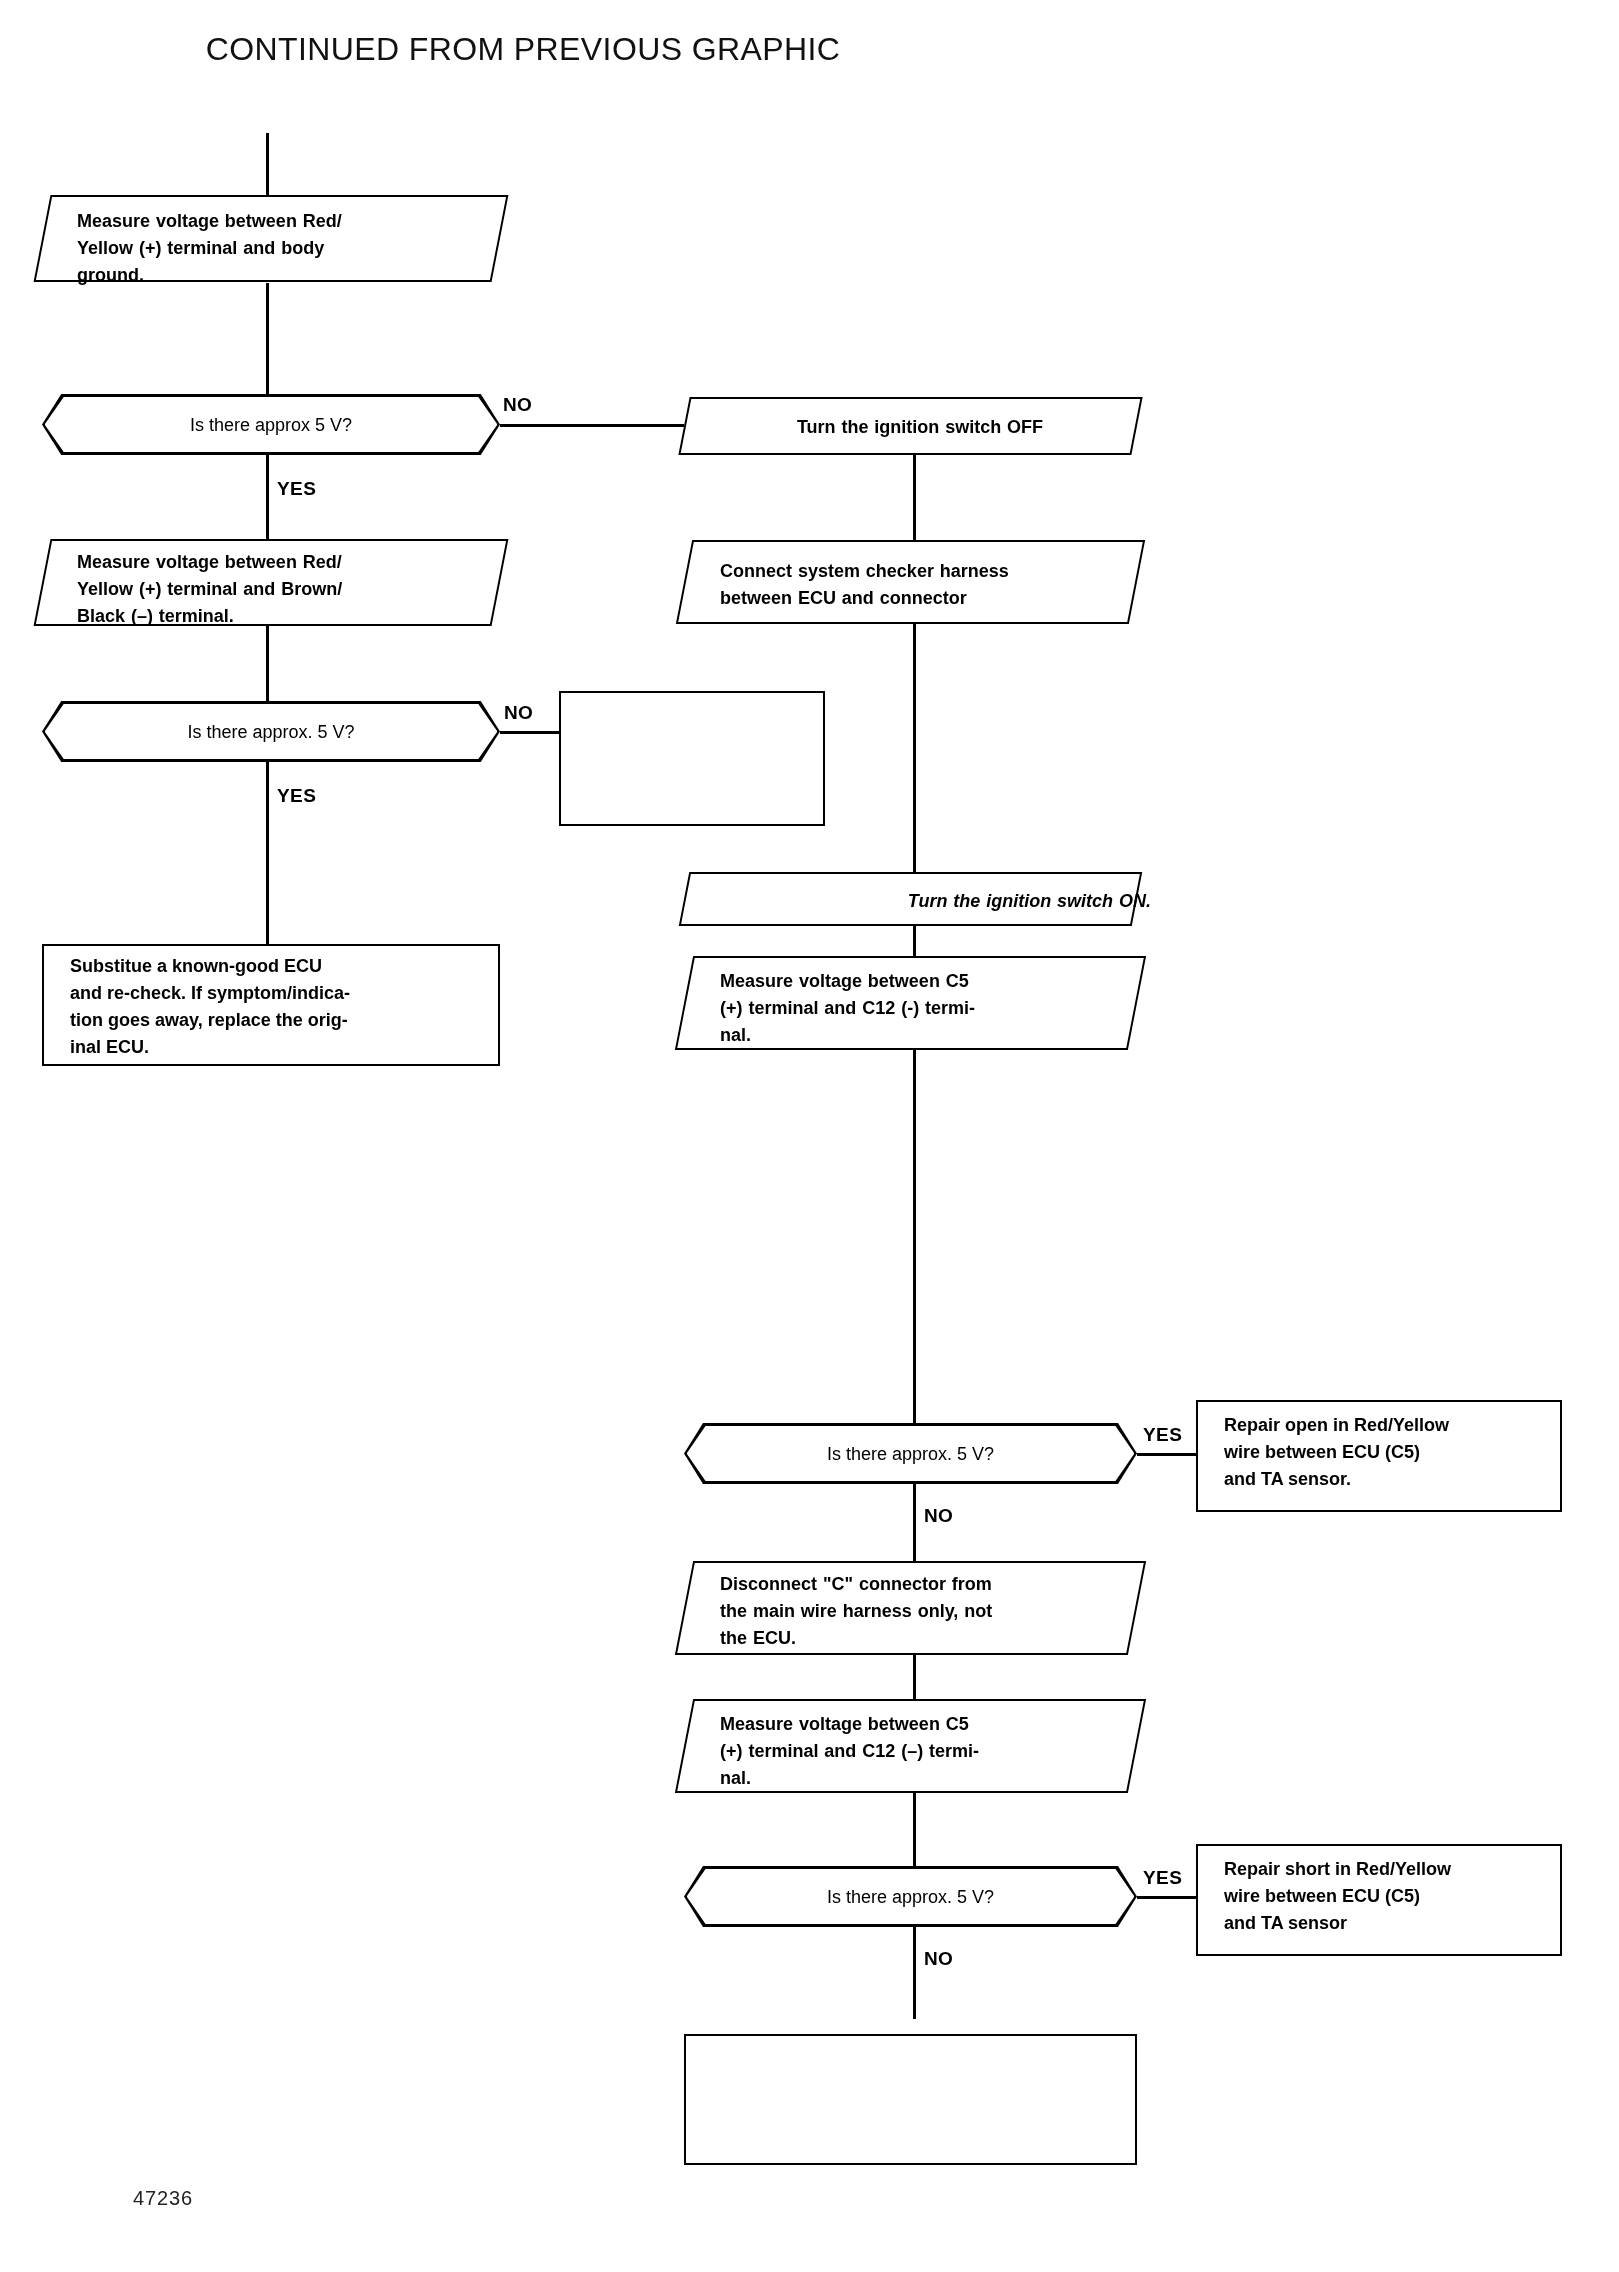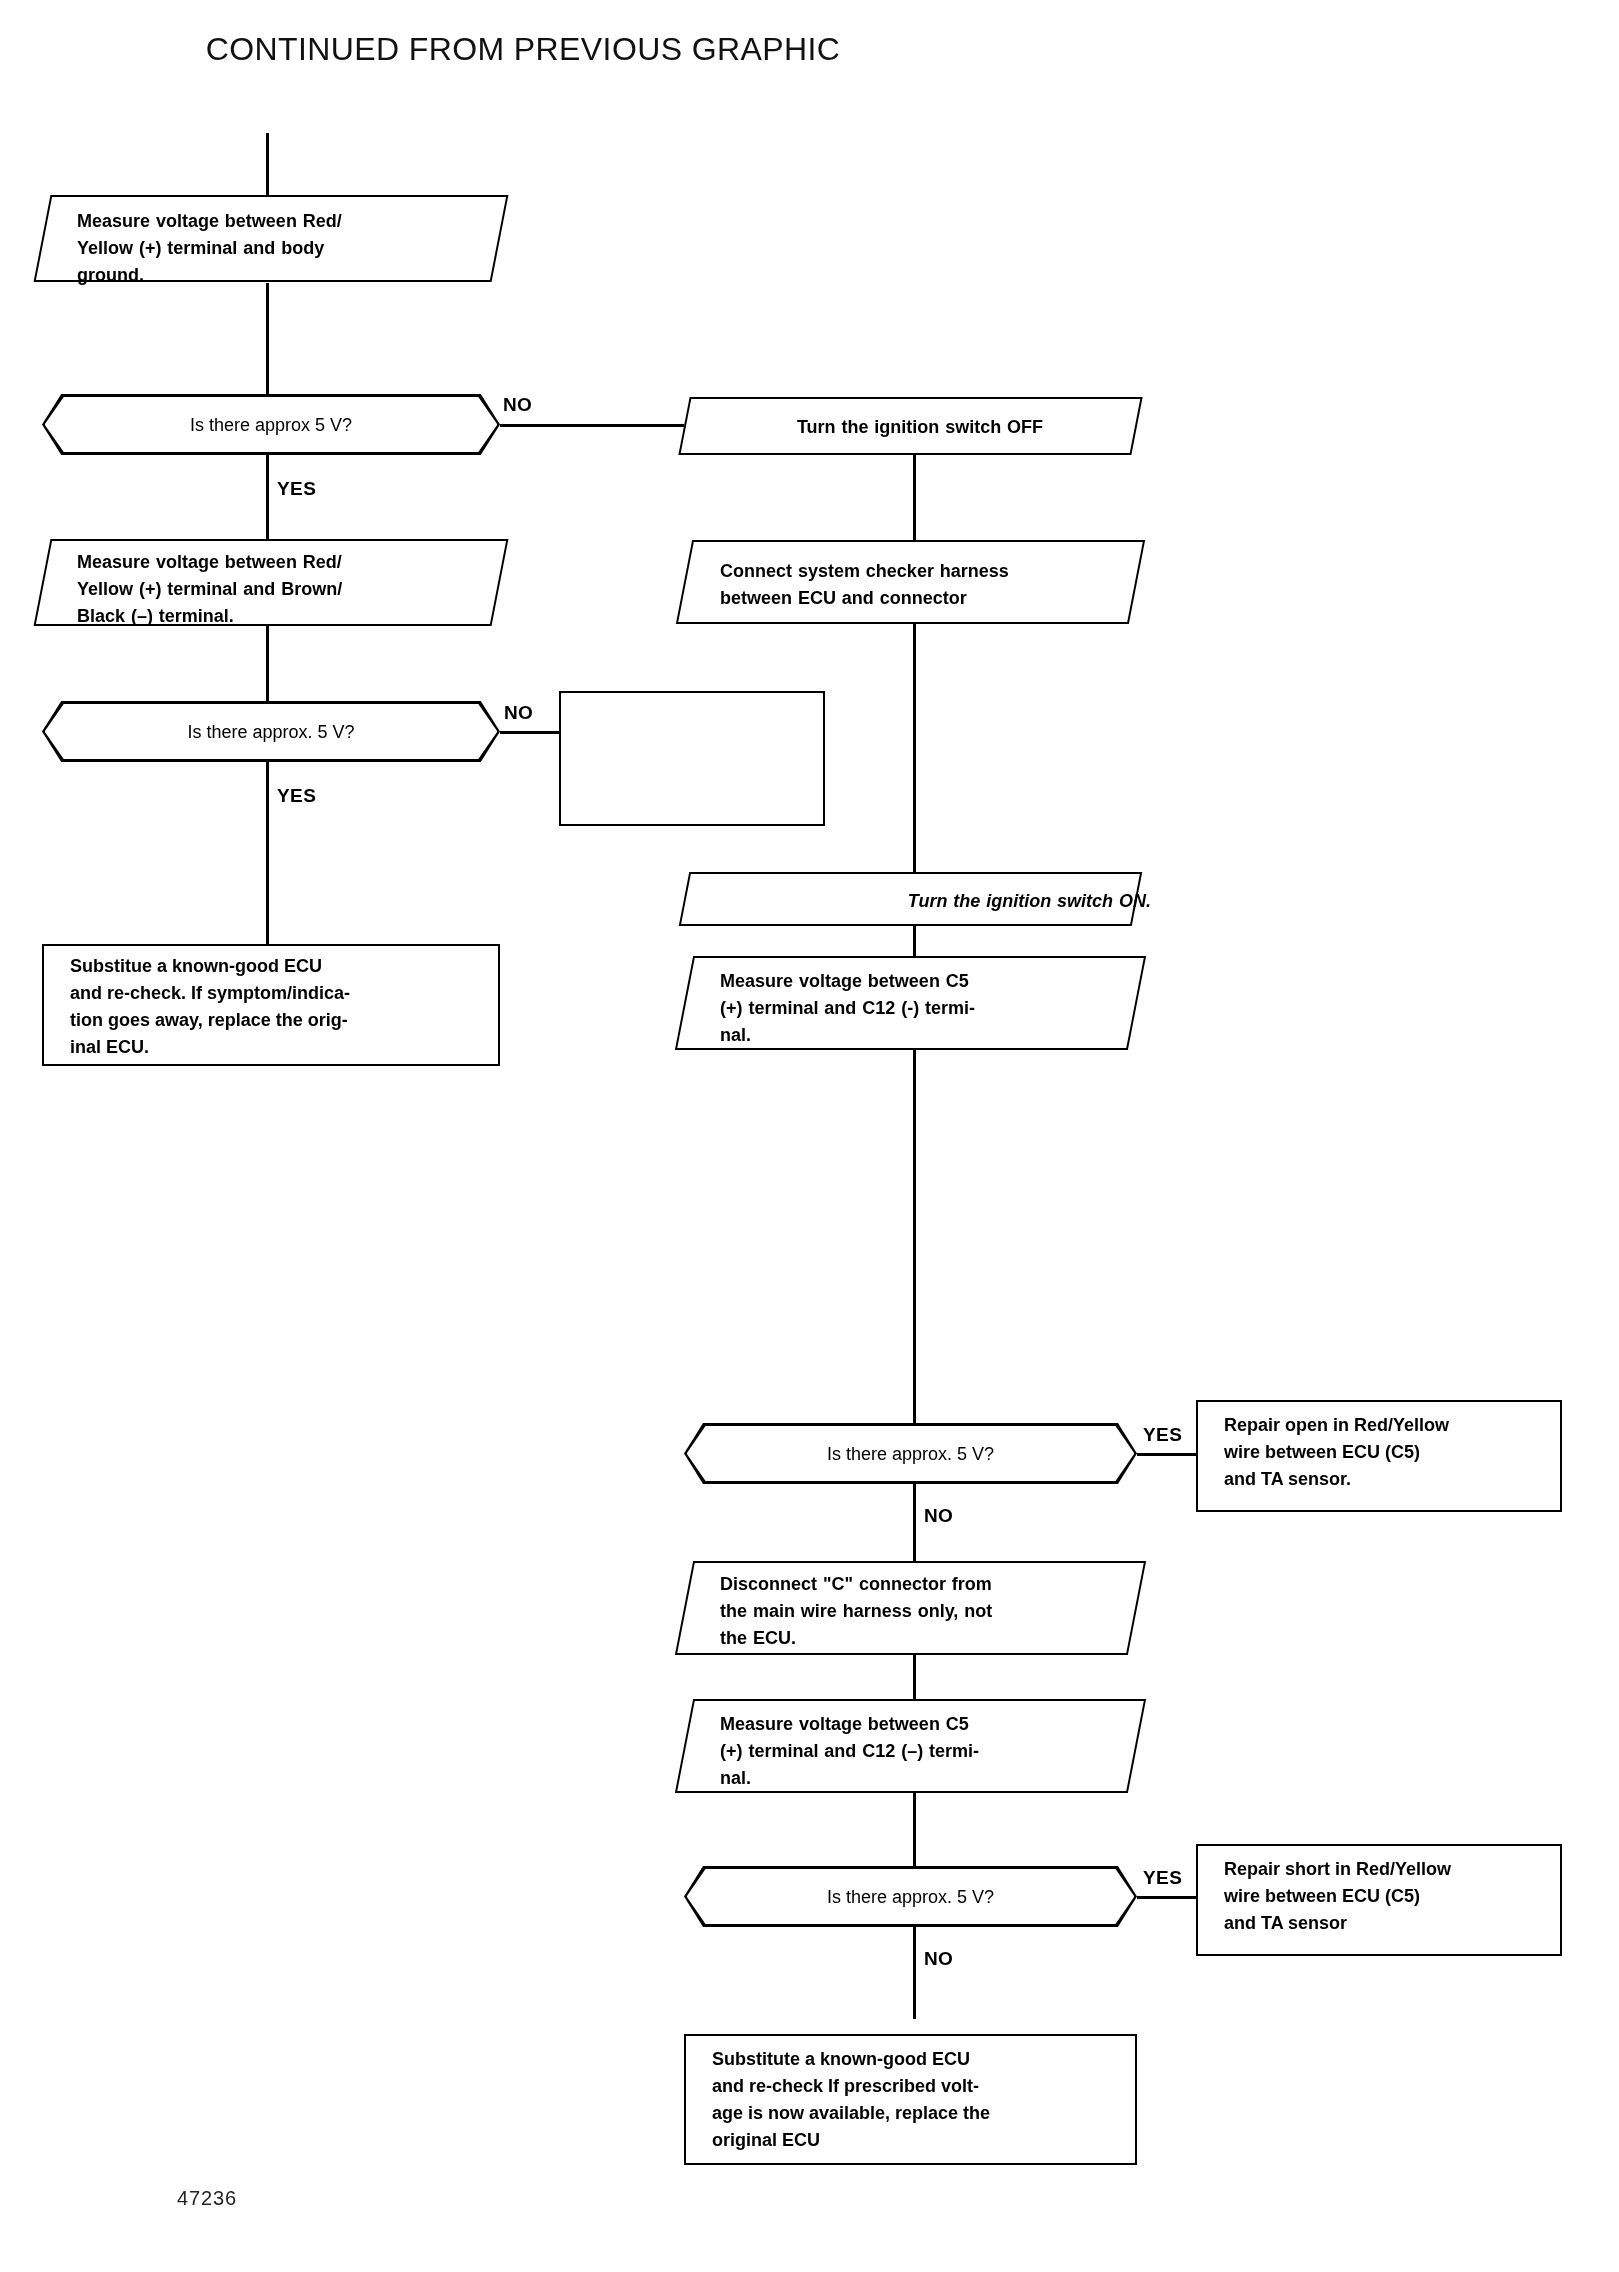--- a/index.html
+++ b/index.html
@@ -37,21 +37,20 @@
   }
 
   
   .footer-code {
     position: absolute;
     left: 133px;
     top: 2187px;
     font-size: 20px;
     letter-spacing: 0.9px;
     color: #222;
-    margin-left: 44px;
   }
 
   
   .para {
     position: absolute;
     border: 2.6px solid #000;
     transform: skewX(-11deg);
     background: #fff;
     box-sizing: border-box;
   }
@@ -246,21 +245,17 @@
 
   <div class="vline" style="left:913px; top:1927px; height:92px;"></div>
   <div class="branch-label" style="left:924px; top:1948px;">NO</div>
 
   <div class="rect" style="left:1196px; top:1844px; width:366px; height:112px;"></div>
   <div class="rect-text" style="left:1224px; top:1856px; width:323px;">Repair short in Red/Yellow
 wire  between  ECU  (C5)
 and TA sensor</div>
 
   <div class="rect" style="left:684px; top:2034px; width:453px; height:131px;"></div>
-  <div class="rect-text" style="left:712px; top:2046px; width:406px;">Substitute  a  known-good  ECU
-and re-check  If prescribed volt-
-age is now available, replace the
-original ECU</div>
 
   <div class="footer-code">47236</div>
 
 </div>
 
 
 </body></html>

